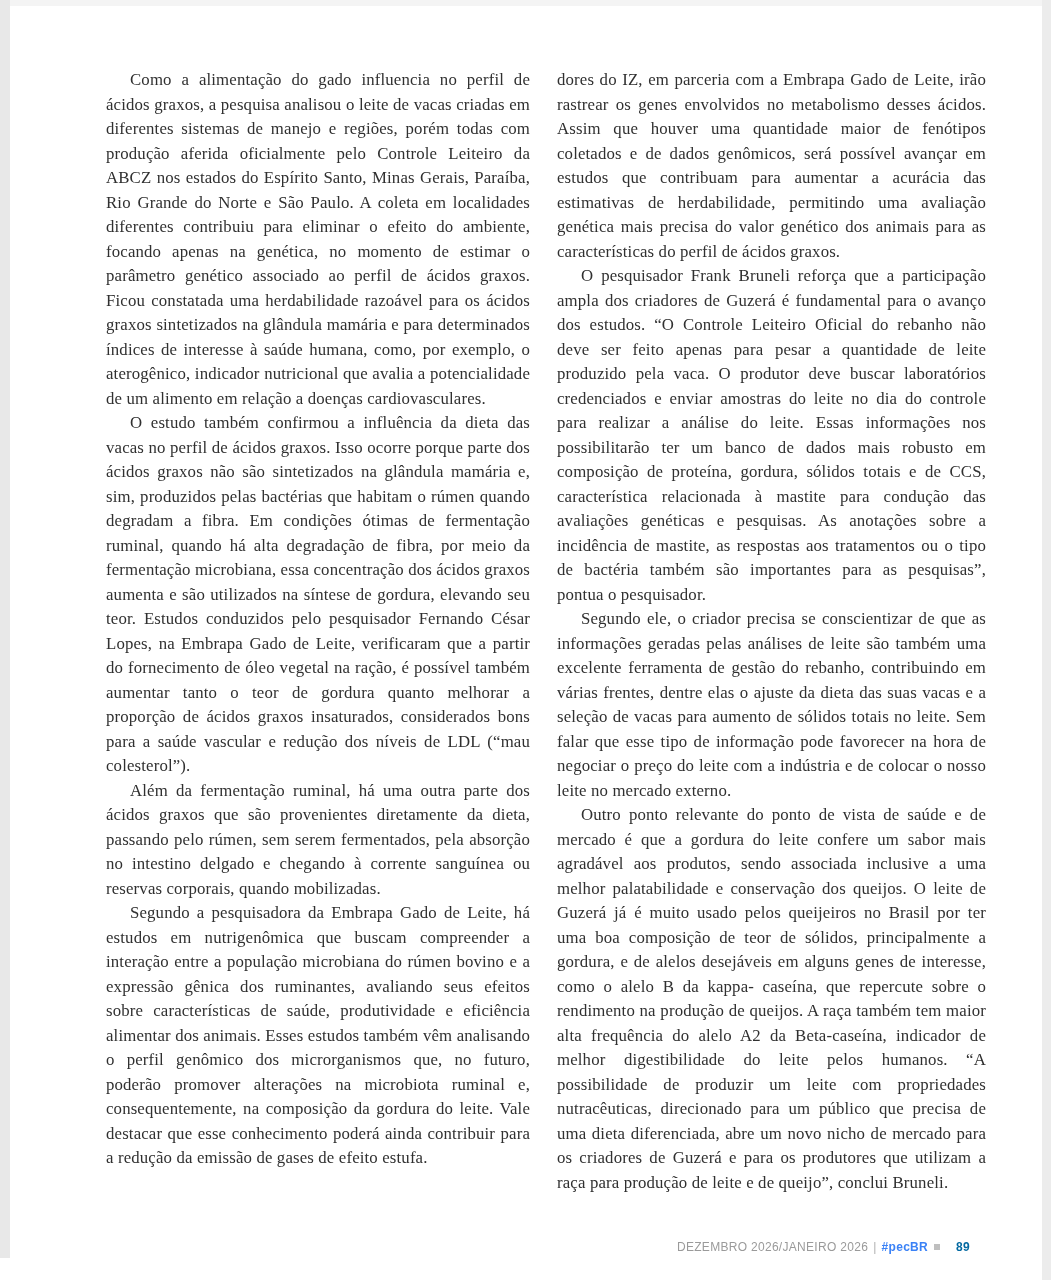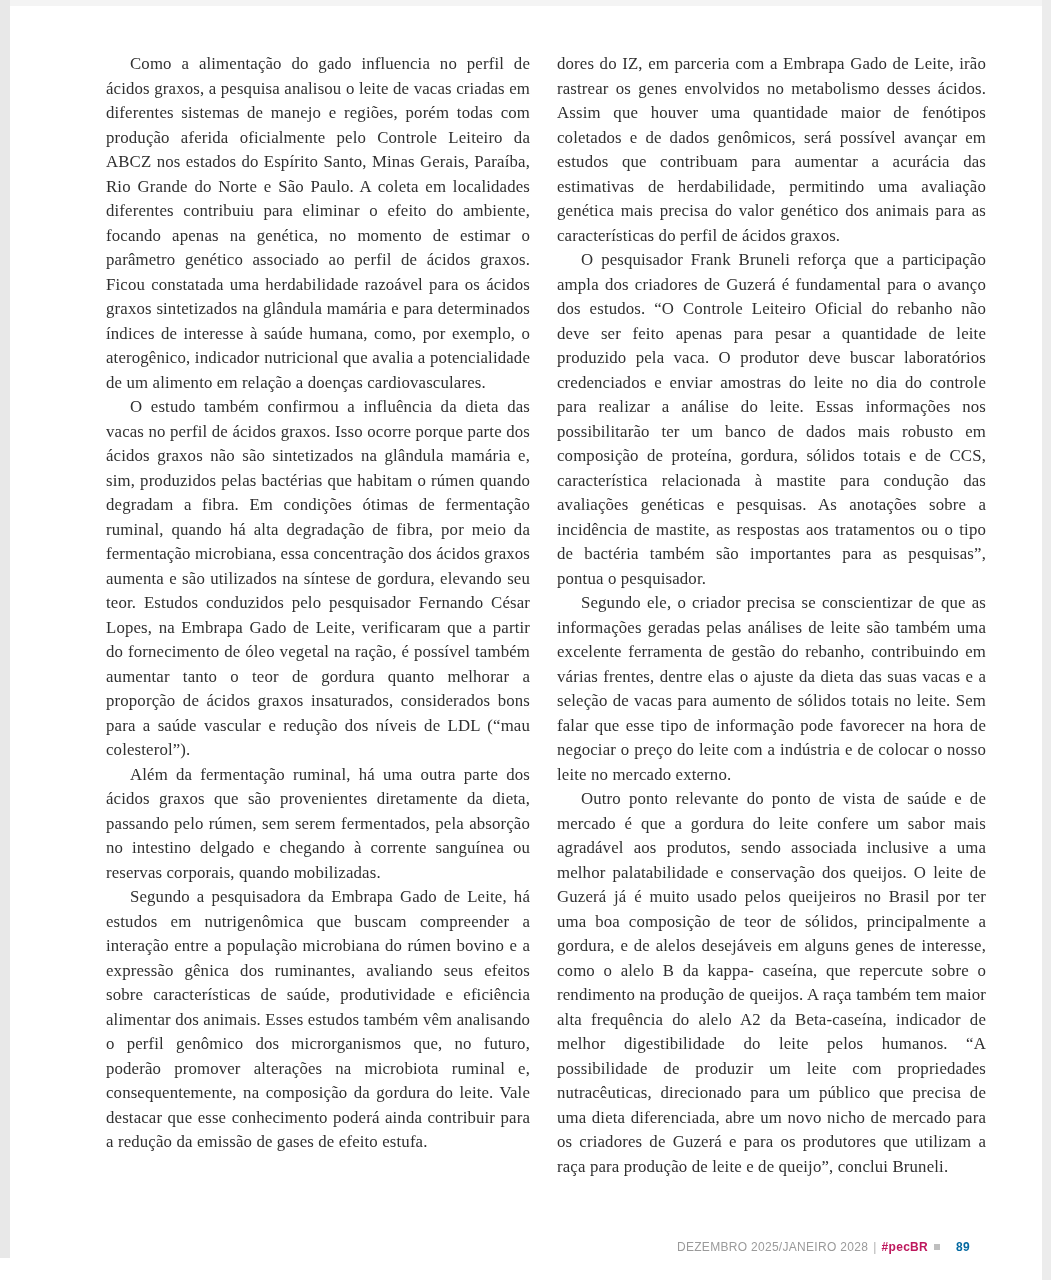--- a/index.html
+++ b/index.html
@@ -31,21 +31,21 @@
   }
   .edge-top {
     position: absolute;
     left: 10px; top: 0; right: 9px;
     height: 6px;
     background: #f4f4f4;
   }
   .columns {
     position: absolute;
     left: 106px;
-    top: 52px;
+    top: 68px;
     width: 880px;
     display: flex;
     gap: 27px;
   }
   .col {
     text-align: justify;
     font-size: 16.8px;
     line-height: 24.5px;
     letter-spacing: 0.15px;
     color: #303030;
@@ -73,21 +73,21 @@
     letter-spacing: 0.3px;
     display: flex;
     align-items: center;
     white-space: nowrap;
   }
   .footer .sep {
     margin: 0 5px;
     color: #b0b0b0;
   }
   .footer .brand {
-    color: #be185d;
+    color: #3b82f6;
     font-weight: bold;
   }
   .footer .square {
     display: inline-block;
     width: 6px;
     height: 6px;
     background: #bfbfbf;
     margin-left: 6px;
   }
   .footer .pageno {
@@ -113,19 +113,19 @@
     </div>
     <div class="col col-right">
       <p class="continuation">dores do IZ, em parceria com a Embrapa Gado de Leite, irão rastrear os genes envolvidos no metabolismo desses ácidos. Assim que houver uma quantidade maior de fenótipos coletados e de dados genômicos, será possível avançar em estudos que contribuam para aumentar a acurácia das estimativas de herdabilidade, permitindo uma avaliação genética mais precisa do valor genético dos animais para as características do perfil de ácidos graxos.</p>
       <p>O pesquisador Frank Bruneli reforça que a participação ampla dos criadores de Guzerá é fundamental para o avanço dos estudos. “O Controle Leiteiro Oficial do rebanho não deve ser feito apenas para pesar a quantidade de leite produzido pela vaca. O produtor deve buscar laboratórios credenciados e enviar amostras do leite no dia do controle para realizar a análise do leite. Essas informações nos possibilitarão ter um banco de dados mais robusto em composição de proteína, gordura, sólidos totais e de CCS, característica relacionada à mastite para condução das avaliações genéticas e pesquisas. As anotações sobre a incidência de mastite, as respostas aos tratamentos ou o tipo de bactéria também são importantes para as pesquisas”, pontua o pesquisador.</p>
       <p>Segundo ele, o criador precisa se conscientizar de que as informações geradas pelas análises de leite são também uma excelente ferramenta de gestão do rebanho, contribuindo em várias frentes, dentre elas o ajuste da dieta das suas vacas e a seleção de vacas para aumento de sólidos totais no leite. Sem falar que esse tipo de informação pode favorecer na hora de negociar o preço do leite com a indústria e de colocar o nosso leite no mercado externo.</p>
       <p>Outro ponto relevante do ponto de vista de saúde e de mercado é que a gordura do leite confere um sabor mais agradável aos produtos, sendo associada inclusive a uma melhor palatabilidade e conservação dos queijos. O leite de Guzerá já é muito usado pelos queijeiros no Brasil por ter uma boa composição de teor de sólidos, principalmente a gordura, e de alelos desejáveis em alguns genes de interesse, como o alelo B da kappa- caseína, que repercute sobre o rendimento na produção de queijos. A raça também tem maior alta frequência do alelo A2 da Beta-caseína, indicador de melhor digestibilidade do leite pelos humanos. “A possibilidade de produzir um leite com propriedades nutracêuticas, direcionado para um público que precisa de uma dieta diferenciada, abre um novo nicho de mercado para os criadores de Guzerá e para os produtores que utilizam a raça para produção de leite e de queijo”, conclui Bruneli.</p>
     </div>
   </div>
 
   <div class="footer">
-    <span>DEZEMBRO 2025/JANEIRO 2028</span>
+    <span>DEZEMBRO 2026/JANEIRO 2026</span>
     <span class="sep">|</span>
     <span class="brand">#pecBR</span>
     <span class="square"></span>
     <span class="pageno">89</span>
   </div>
 </div>
 
 </body></html>

